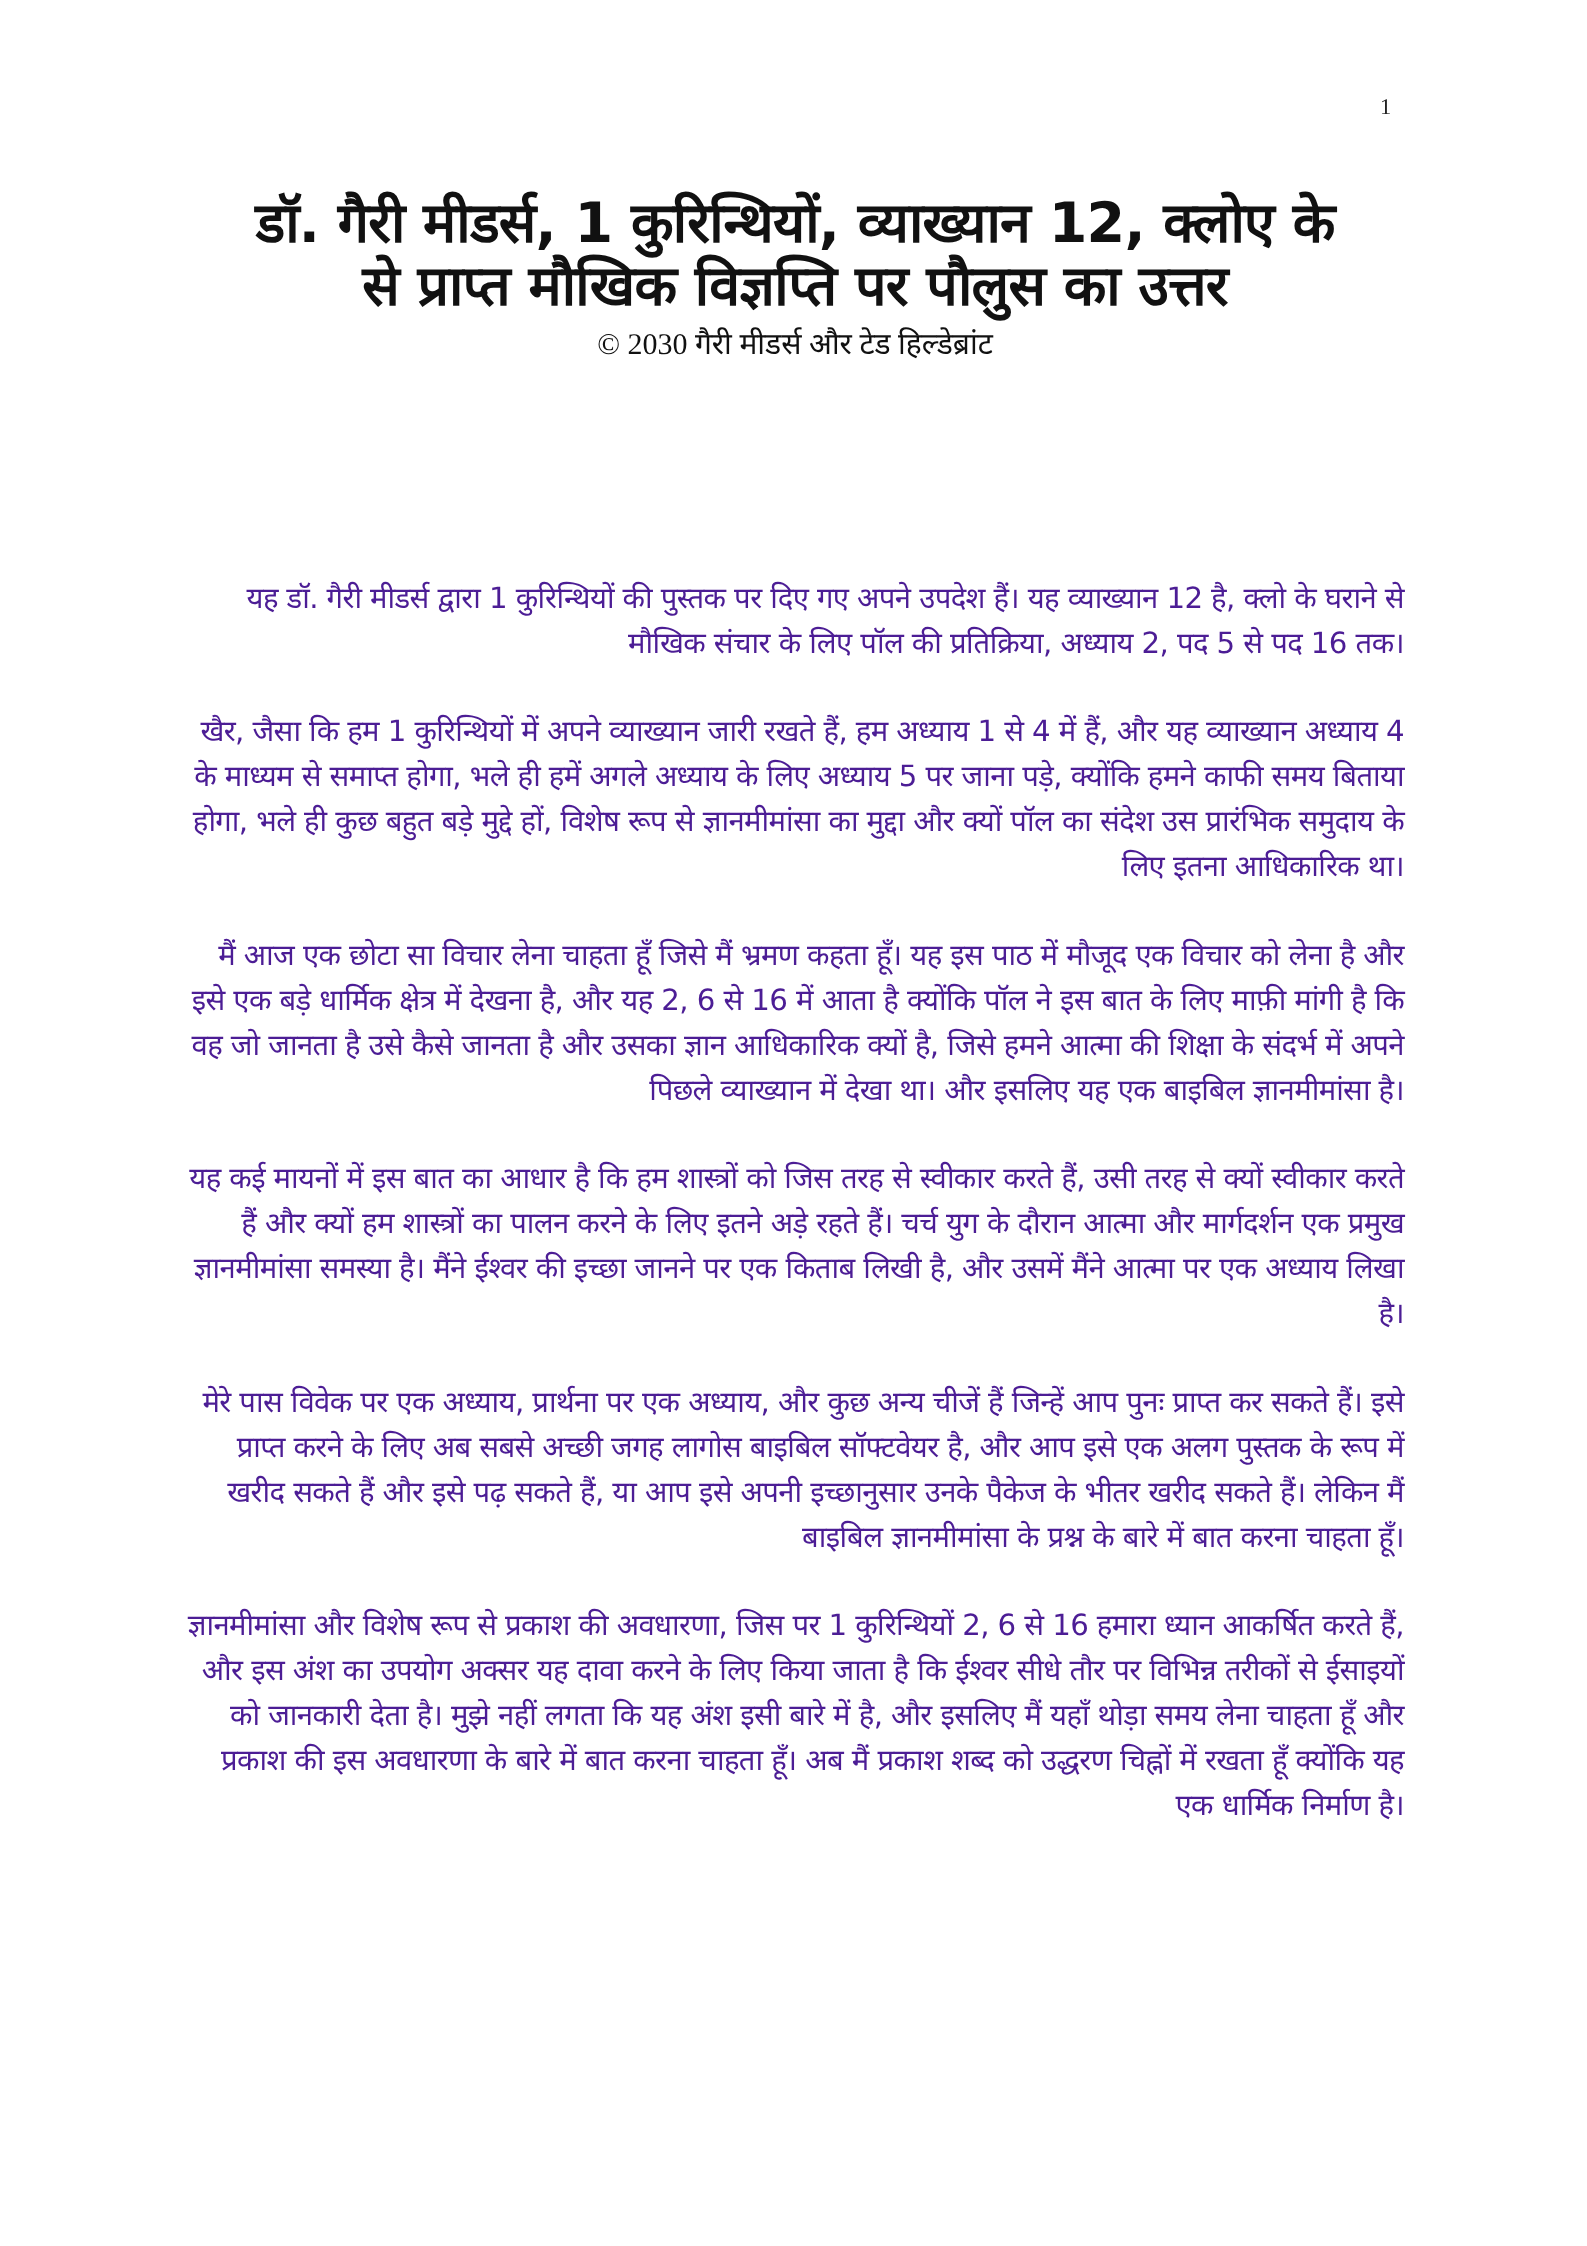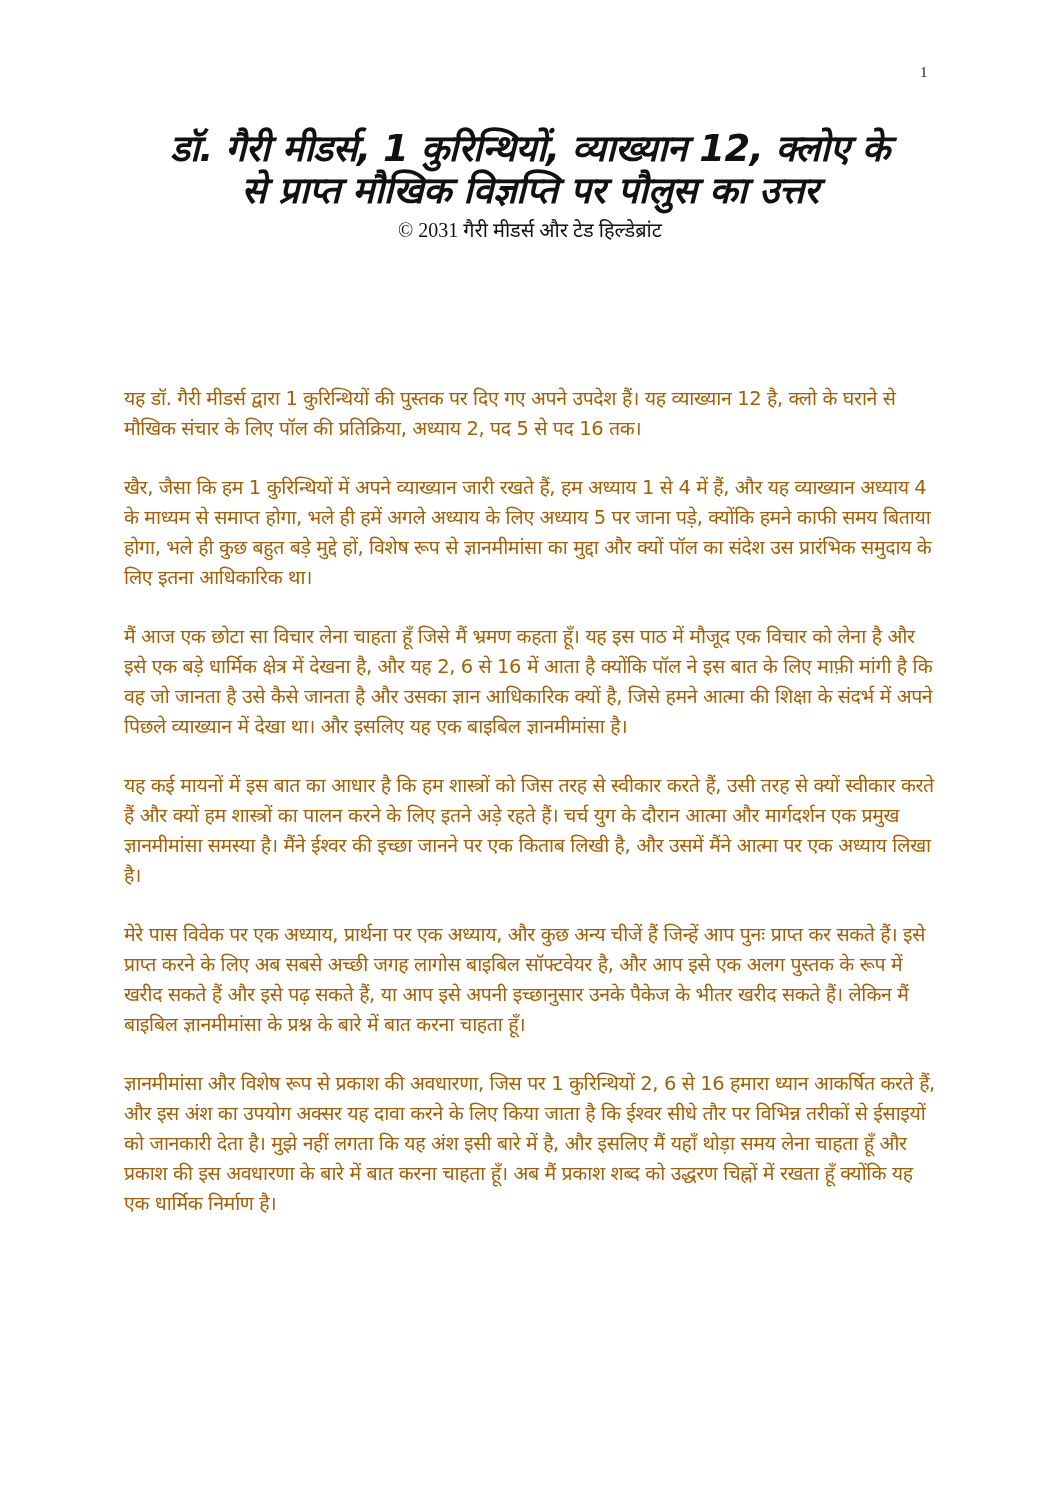--- a/index.html
+++ b/index.html
@@ -29,53 +29,53 @@
       width: 900px;
       text-align: center;
     }
     .title-line {
       font-family: "DejaVu Sans", "Liberation Sans", sans-serif;
       font-weight: bold;
       font-size: 37px;
       line-height: 42px;
       letter-spacing: -0.5px;
       display: block;
-      font-style: italic;
     }
     .copyright {
       font-family: "Liberation Serif", "DejaVu Serif", serif;
       font-size: 20px;
       line-height: 24px;
       margin-top: 6px;
       display: block;
     }
     .body-text {
       position: absolute;
       top: 384px;
       left: 124px;
       width: 812px;
     }
     .para {
       font-family: "DejaVu Sans", "Liberation Sans", sans-serif;
       font-size: 19.5px;
       line-height: 30px;
       letter-spacing: -0.4px;
       margin: 0 0 29px 0;
-      color: #a16207;
+      color: #4c1d95;
+      text-align: right;
     }
   </style>
 </head>
 <body>
 
 <div class="page-number">1</div>
 
 <div class="title-block">
   <span class="title-line">डॉ. गैरी मीडर्स, 1 कुरिन्थियों, व्याख्यान 12, क्लोए के</span>
   <span class="title-line">से प्राप्त मौखिक विज्ञप्ति पर पौलुस का उत्तर</span>
-  <span class="copyright">© 2031 गैरी मीडर्स और टेड हिल्डेब्रांट</span>
+  <span class="copyright">© 2030 गैरी मीडर्स और टेड हिल्डेब्रांट</span>
 </div>
 
 <div class="body-text">
   <p class="para">यह डॉ. गैरी मीडर्स द्वारा 1 कुरिन्थियों की पुस्तक पर दिए गए अपने उपदेश हैं। यह व्याख्यान 12 है, क्लो के घराने से मौखिक संचार के लिए पॉल की प्रतिक्रिया, अध्याय 2, पद 5 से पद 16 तक।</p>
   <p class="para">खैर, जैसा कि हम 1 कुरिन्थियों में अपने व्याख्यान जारी रखते हैं, हम अध्याय 1 से 4 में हैं, और यह व्याख्यान अध्याय 4 के माध्यम से समाप्त होगा, भले ही हमें अगले अध्याय के लिए अध्याय 5 पर जाना पड़े, क्योंकि हमने काफी समय बिताया होगा, भले ही कुछ बहुत बड़े मुद्दे हों, विशेष रूप से ज्ञानमीमांसा का मुद्दा और क्यों पॉल का संदेश उस प्रारंभिक समुदाय के लिए इतना आधिकारिक था।</p>
   <p class="para">मैं आज एक छोटा सा विचार लेना चाहता हूँ जिसे मैं भ्रमण कहता हूँ। यह इस पाठ में मौजूद एक विचार को लेना है और इसे एक बड़े धार्मिक क्षेत्र में देखना है, और यह 2, 6 से 16 में आता है क्योंकि पॉल ने इस बात के लिए माफ़ी मांगी है कि वह जो जानता है उसे कैसे जानता है और उसका ज्ञान आधिकारिक क्यों है, जिसे हमने आत्मा की शिक्षा के संदर्भ में अपने पिछले व्याख्यान में देखा था। और इसलिए यह एक बाइबिल ज्ञानमीमांसा है।</p>
   <p class="para">यह कई मायनों में इस बात का आधार है कि हम शास्त्रों को जिस तरह से स्वीकार करते हैं, उसी तरह से क्यों स्वीकार करते हैं और क्यों हम शास्त्रों का पालन करने के लिए इतने अड़े रहते हैं। चर्च युग के दौरान आत्मा और मार्गदर्शन एक प्रमुख ज्ञानमीमांसा समस्या है। मैंने ईश्वर की इच्छा जानने पर एक किताब लिखी है, और उसमें मैंने आत्मा पर एक अध्याय लिखा है।</p>
   <p class="para">मेरे पास विवेक पर एक अध्याय, प्रार्थना पर एक अध्याय, और कुछ अन्य चीजें हैं जिन्हें आप पुनः प्राप्त कर सकते हैं। इसे प्राप्त करने के लिए अब सबसे अच्छी जगह लागोस बाइबिल सॉफ्टवेयर है, और आप इसे एक अलग पुस्तक के रूप में खरीद सकते हैं और इसे पढ़ सकते हैं, या आप इसे अपनी इच्छानुसार उनके पैकेज के भीतर खरीद सकते हैं। लेकिन मैं बाइबिल ज्ञानमीमांसा के प्रश्न के बारे में बात करना चाहता हूँ।</p>
   <p class="para">ज्ञानमीमांसा और विशेष रूप से प्रकाश की अवधारणा, जिस पर 1 कुरिन्थियों 2, 6 से 16 हमारा ध्यान आकर्षित करते हैं, और इस अंश का उपयोग अक्सर यह दावा करने के लिए किया जाता है कि ईश्वर सीधे तौर पर विभिन्न तरीकों से ईसाइयों को जानकारी देता है। मुझे नहीं लगता कि यह अंश इसी बारे में है, और इसलिए मैं यहाँ थोड़ा समय लेना चाहता हूँ और प्रकाश की इस अवधारणा के बारे में बात करना चाहता हूँ। अब मैं प्रकाश शब्द को उद्धरण चिह्नों में रखता हूँ क्योंकि यह एक धार्मिक निर्माण है।</p>
 </div>

